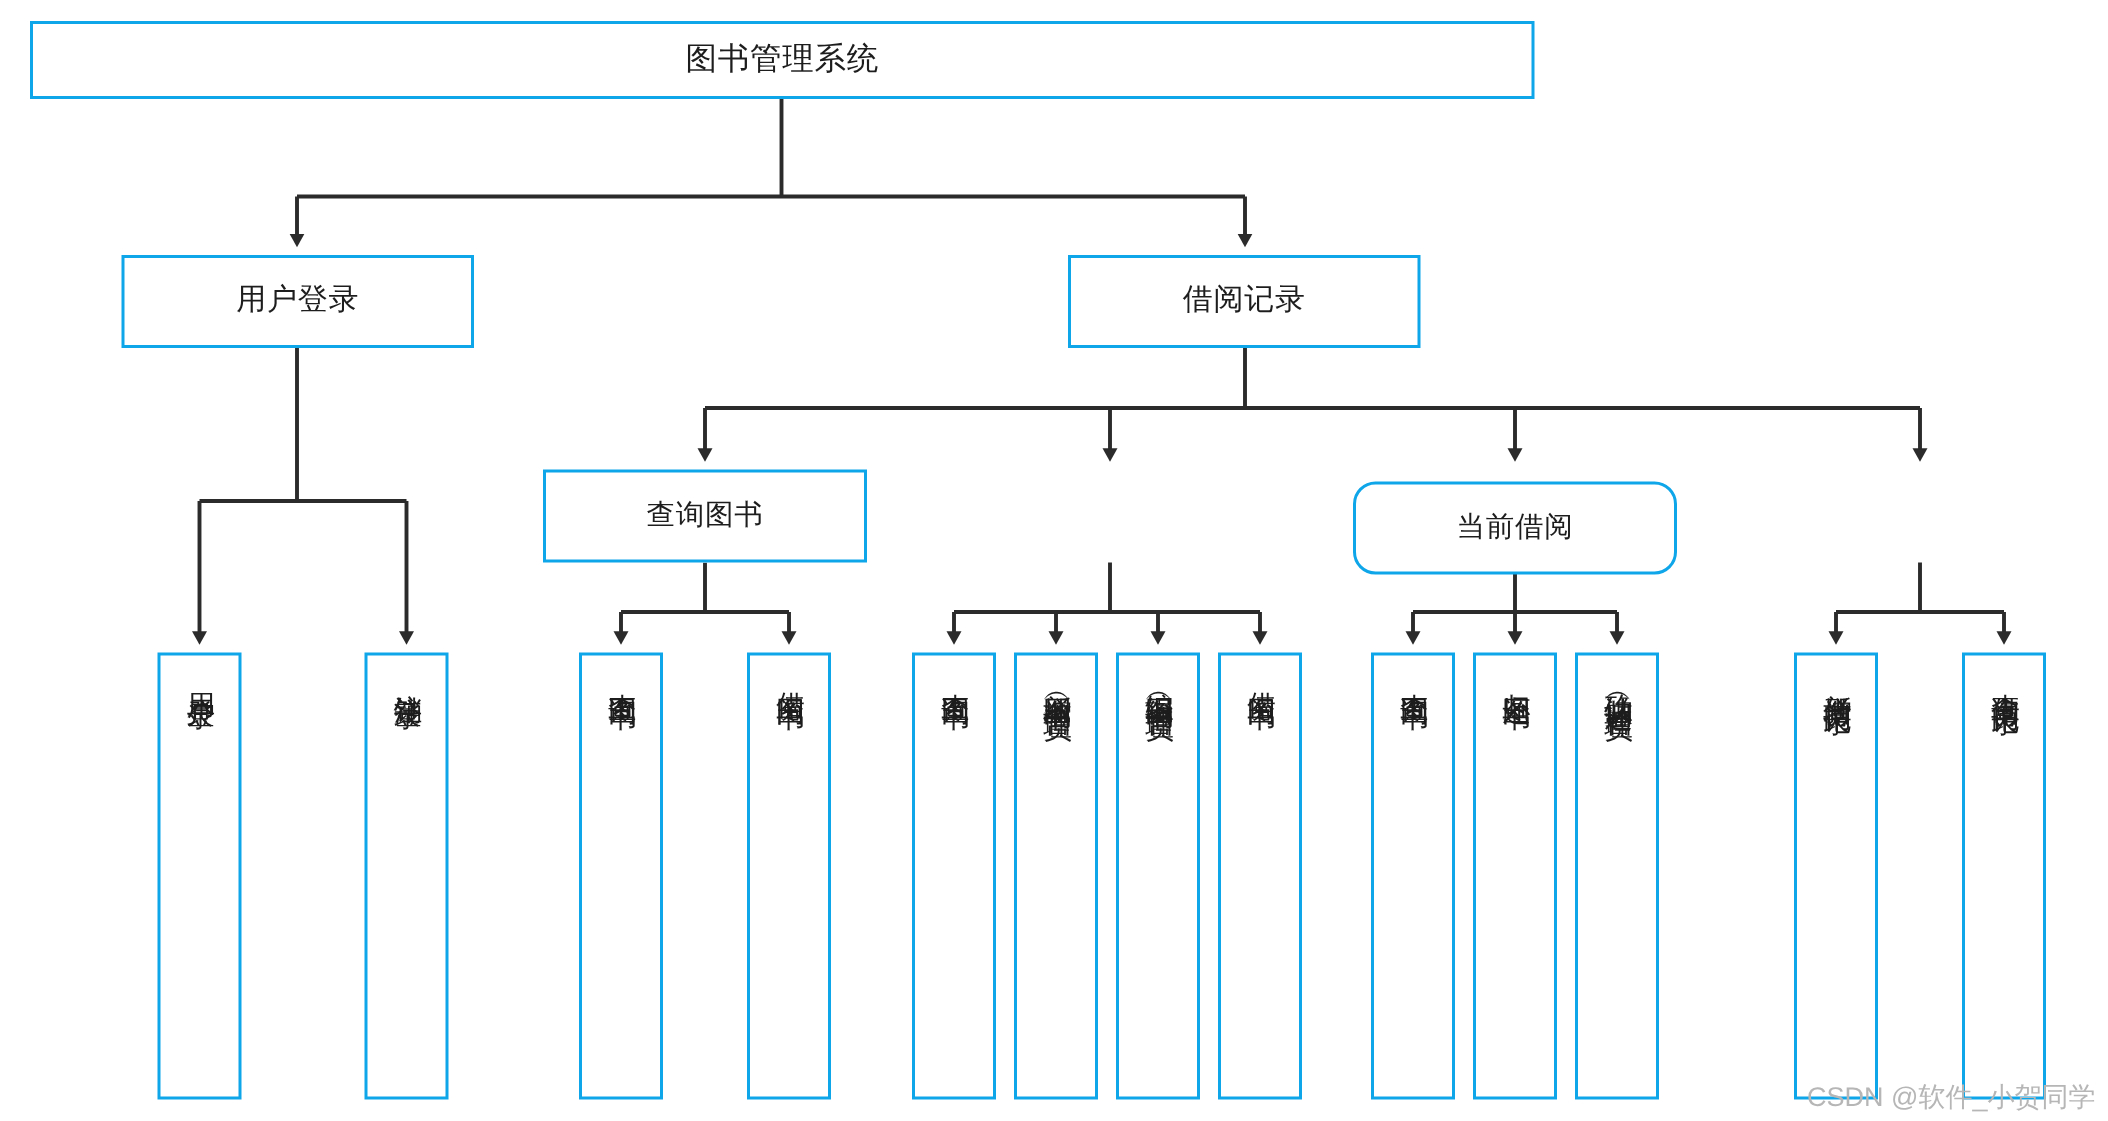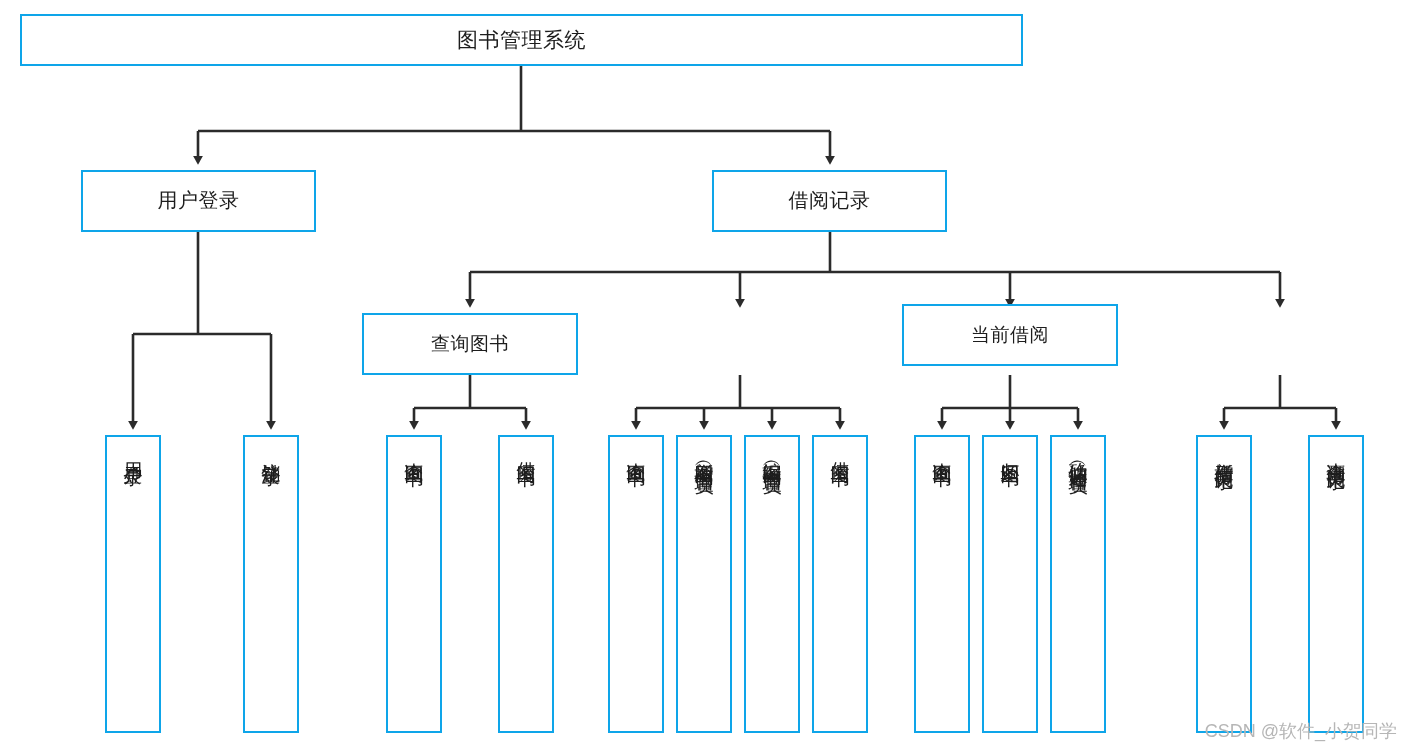--- a/index.html
+++ b/index.html
@@ -139,21 +139,21 @@
   <div class="node node-branch" style="left:81px; top:170px; width:235px; height:62px;">
     <span class="node-label">用户登录</span>
   </div>
   <div class="node node-branch" style="left:712px; top:170px; width:235px; height:62px;">
     <span class="node-label">借阅记录</span>
   </div>
 
   <div class="node node-group" style="left:362px; top:313px; width:216px; height:62px;">
     <span class="node-label">查询图书</span>
   </div>
-  <div class="node node-group" style="left:902px; top:304px; width:216px; height:62px;">
+  <div class="node node-group" style="left:902px; top:321px; width:216px; height:62px;border-radius:15px;">
     <span class="node-label">当前借阅</span>
   </div>
 
   <div class="node node-leaf" style="left:105px; top:435px; width:56px; height:298px;">
     <span class="node-label">用户登录</span>
   </div>
   <div class="node node-leaf" style="left:243px; top:435px; width:56px; height:298px;">
     <span class="node-label">注销登录</span>
   </div>
 

